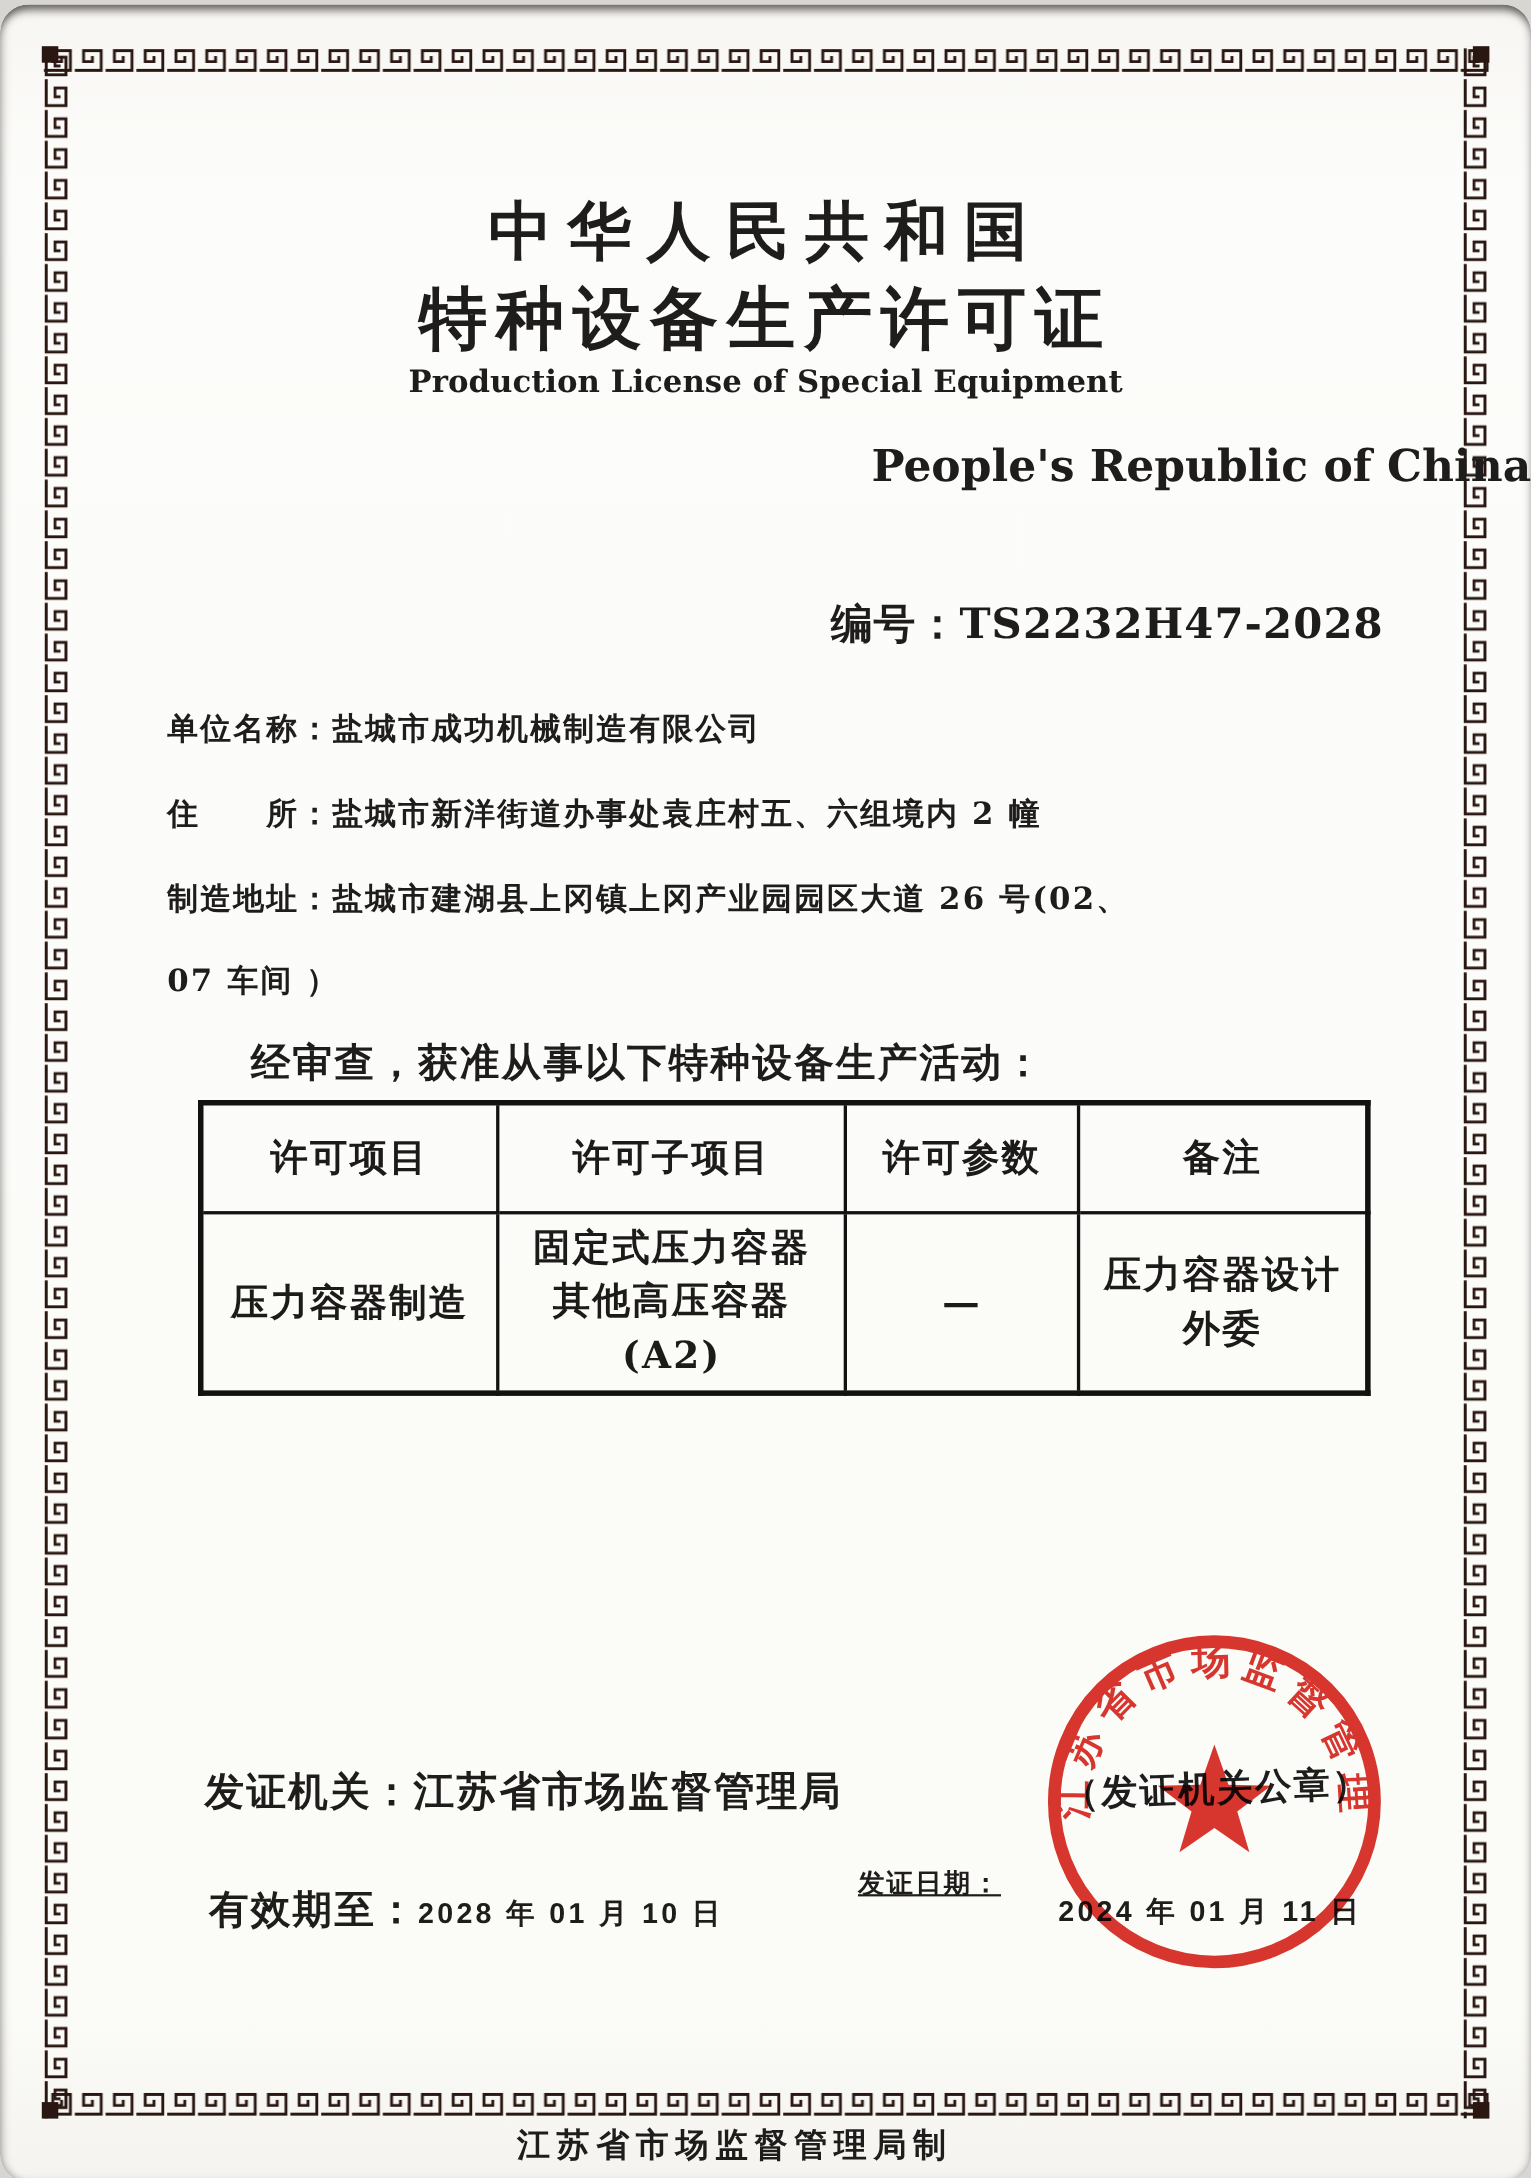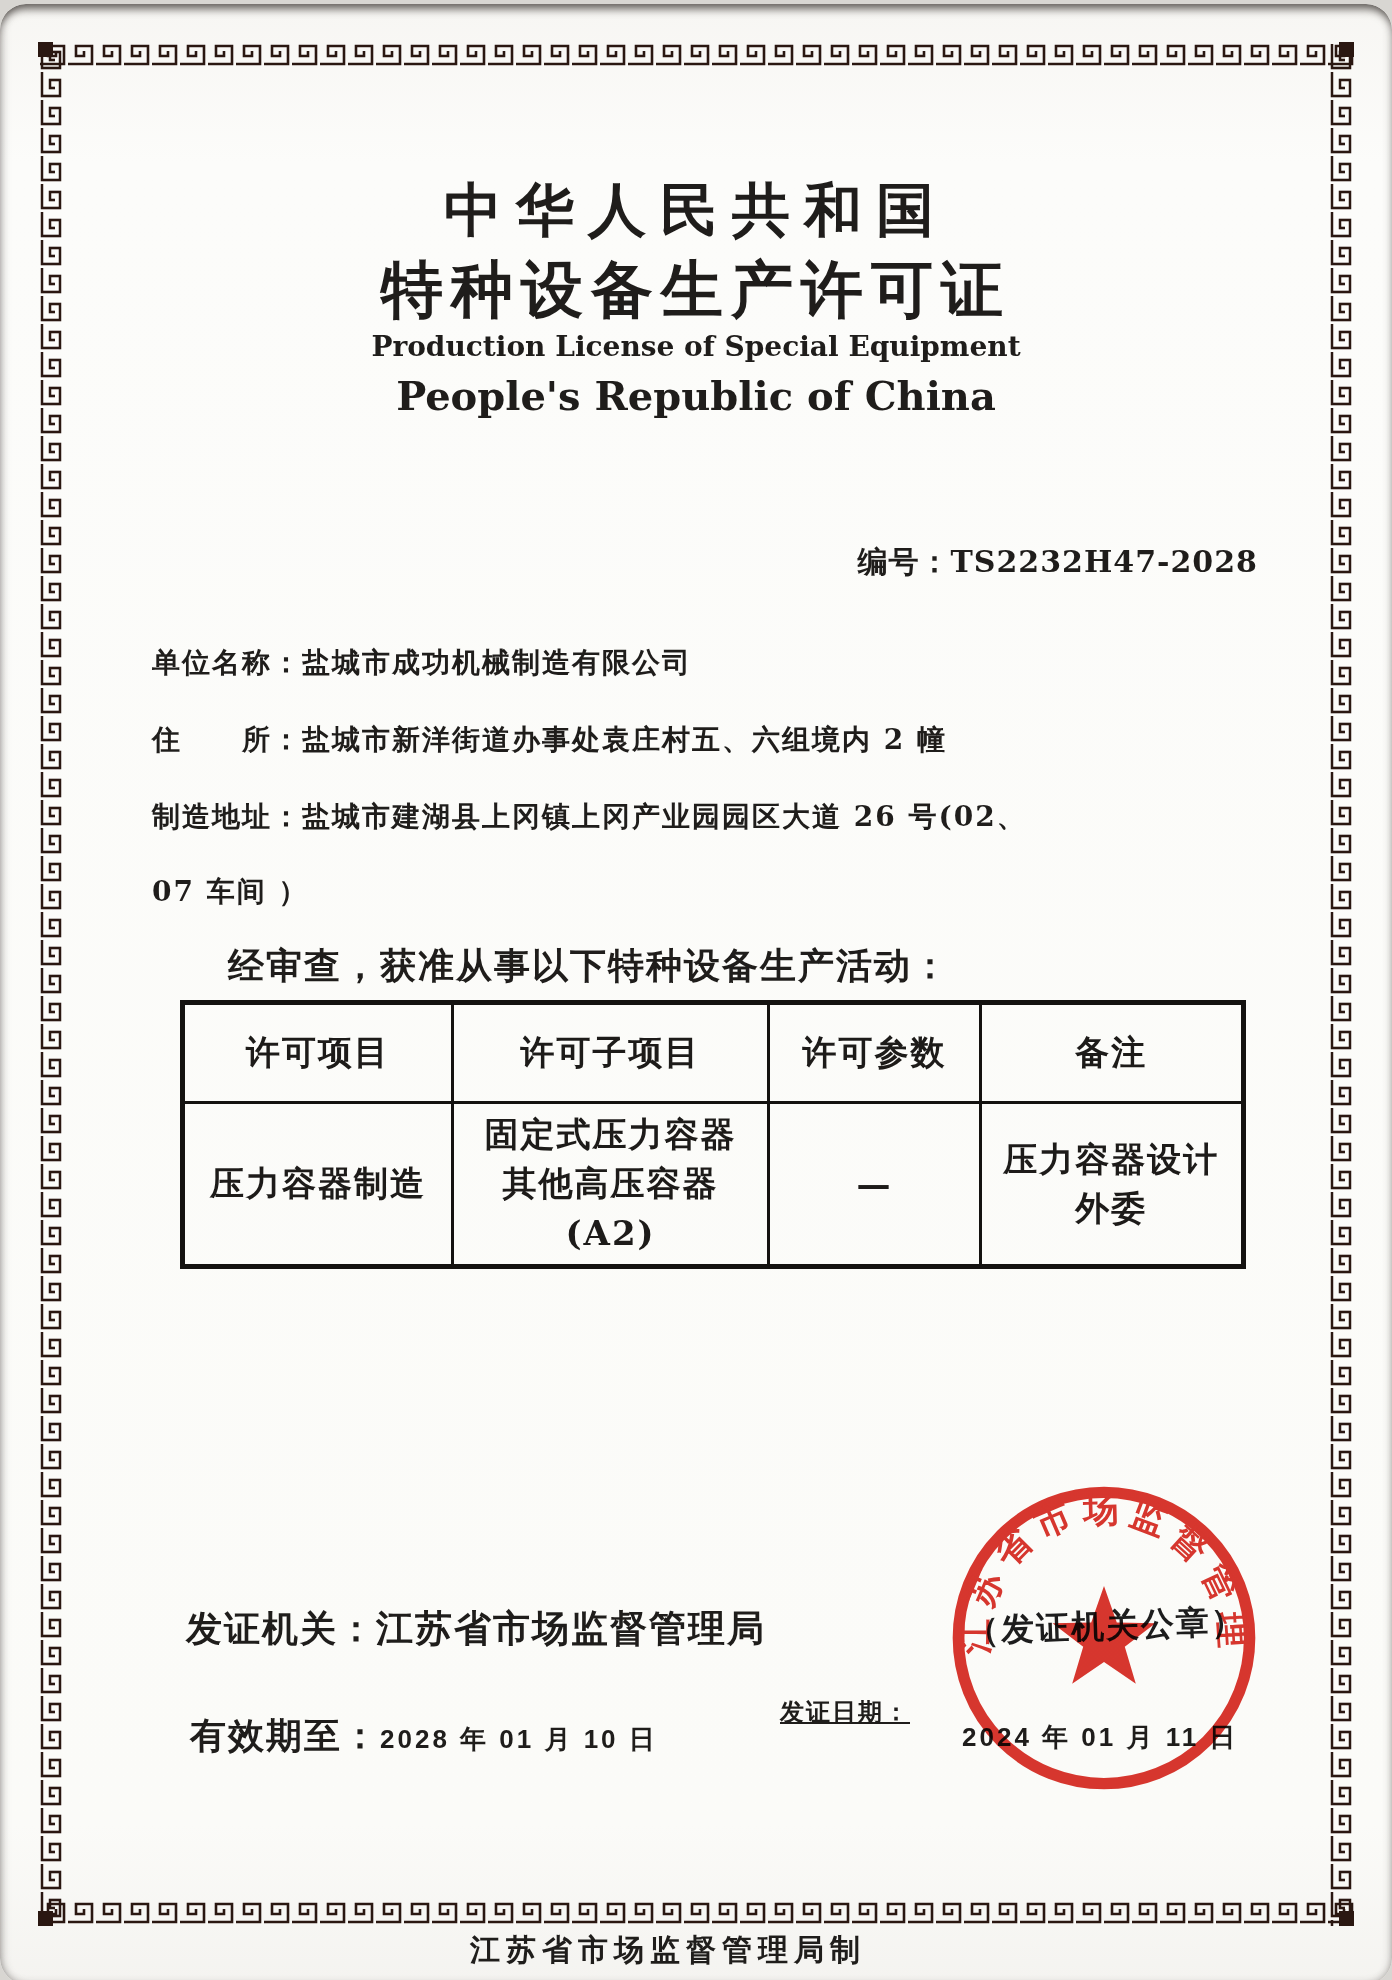--- a/index.html
+++ b/index.html
@@ -20,24 +20,24 @@
   .center { left:0; right:0; text-align:center; }
 
   
   .frame-strip { position:absolute; }
   .corner { position:absolute; width:15px; height:15px; background:#2a1711; }
 
   
   .title-cn1 { top:168px; font-size:58px; font-weight:700; letter-spacing:14px; }
   .title-cn2 { top:244px; font-size:62px; font-weight:700; letter-spacing:8px; }
   .title-en1 { top:326px; font-size:28px; font-weight:700; }
-  .title-en2 { top:368px; font-size:40px; font-weight:700; }
+  .title-en2 { top:396px; font-size:40px; font-weight:700;text-align:right; }
 
   
-  .license-no { top:538px; right:134px; font-size:30px; font-weight:600; letter-spacing:1px; }
+  .license-no { top:538px; right:134px; font-size:38px; font-weight:600; letter-spacing:1px; }
 
   
   .info { left:152px; width:1110px; font-size:28px; font-weight:600; letter-spacing:2px; }
   .r1 { top:640px; }
   .r2 { top:717px; }
   .r3 { top:794px; }
   .r3b { top:869px; }
   .notice { top:938px; left:228px; font-size:36px; font-weight:600; letter-spacing:2px; }
 
   

